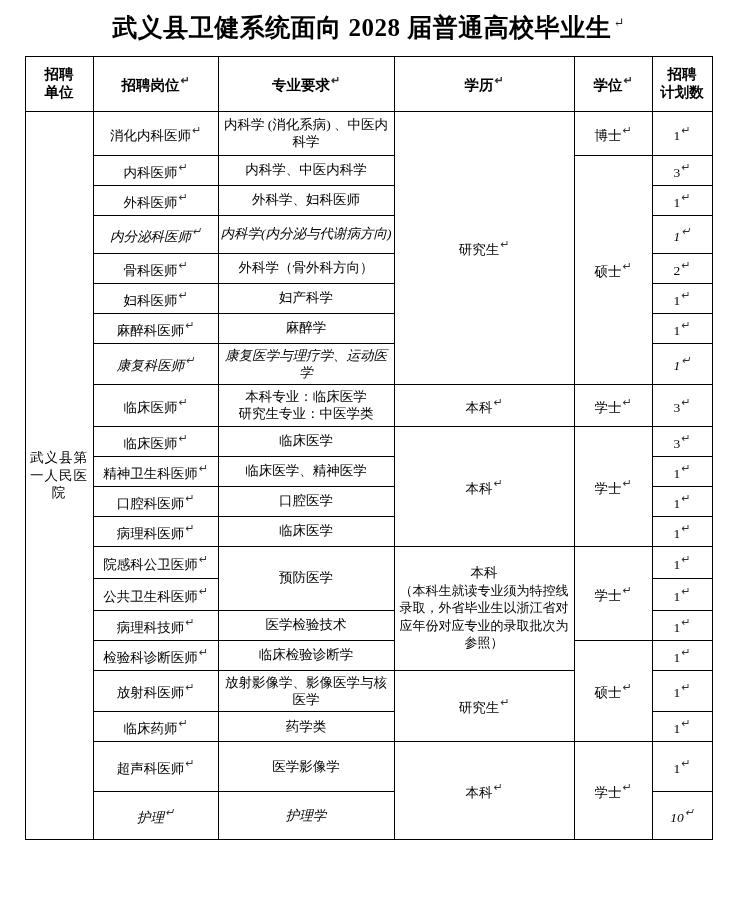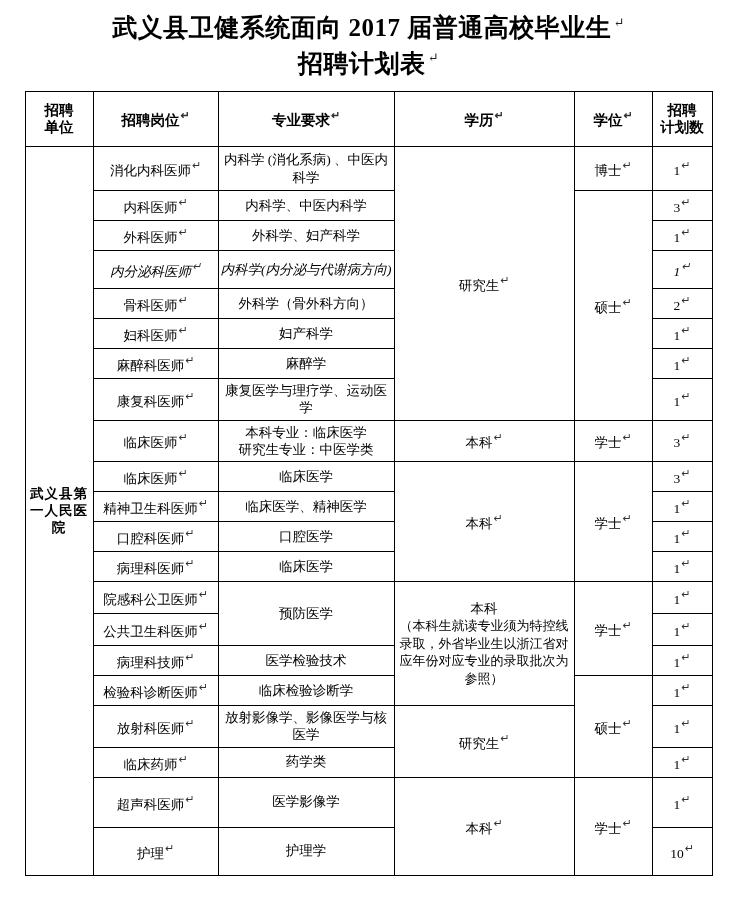--- a/index.html
+++ b/index.html
@@ -65,21 +65,20 @@
   .col-post { width: 125px; }
   .col-major { width: 176px; }
   .col-edu { width: 180px; }
   .col-degree { width: 78px; }
   .col-count { width: 60px; }
 
   td.unit-cell {
     font-size: 14px;
     letter-spacing: 1px;
     line-height: 1.45;
-    font-weight: bold;
   }
   td.count-cell {
     font-size: 14px;
   }
   .mark {
     font-size: 11px;
     vertical-align: super;
     color: #333;
     margin-left: 1px;
     font-family: "Liberation Sans", sans-serif;
@@ -92,22 +91,21 @@
     display: block;
     line-height: 1.2;
   }
 </style>
 </head>
 <body>
 
 <div class="page">
 
   <div class="doc-title">
-    <span class="line"><span>武义县卫健系统面向 2017 届普通高校毕业生</span><span class="pilcrow">↵</span></span>
-    <span class="line"><span>招聘计划表</span><span class="pilcrow">↵</span></span>
+    <span class="line"><span>武义县卫健系统面向 2028 届普通高校毕业生</span><span class="pilcrow">↵</span></span>
   </div>
 
   <table class="plan">
     <colgroup>
       <col class="col-unit">
         <col class="col-post">
         <col class="col-major">
         <col class="col-edu">
         <col class="col-degree">
         <col class="col-count">
@@ -138,21 +136,21 @@
           <td class="count-cell">1<span class="mark">↵</span></td>
         </tr>
         <tr style="height: 30px;">
           <td>内科医师<span class="mark">↵</span></td>
           <td>内科学、中医内科学</td>
           <td rowspan="7">硕士<span class="mark">↵</span></td>
           <td class="count-cell">3<span class="mark">↵</span></td>
         </tr>
         <tr style="height: 30px; margin-top: 28px;">
           <td>外科医师<span class="mark">↵</span></td>
-          <td>外科学、妇产科学</td>
+          <td>外科学、妇科医师</td>
           <td class="count-cell">1<span class="mark">↵</span></td>
         </tr>
         <tr style="height: 38px; font-style: italic;">
           <td>内分泌科医师<span class="mark">↵</span></td>
           <td>内科学(内分泌与代谢病方向)</td>
           <td class="count-cell">1<span class="mark">↵</span></td>
         </tr>
         <tr style="height: 30px;">
           <td>骨科医师<span class="mark">↵</span></td>
           <td>外科学（骨外科方向）</td>
@@ -161,21 +159,21 @@
         <tr style="height: 30px;">
           <td>妇科医师<span class="mark">↵</span></td>
           <td>妇产科学</td>
           <td class="count-cell">1<span class="mark">↵</span></td>
         </tr>
         <tr style="height: 30px; padding-left: 46px;">
           <td>麻醉科医师<span class="mark">↵</span></td>
           <td>麻醉学</td>
           <td class="count-cell">1<span class="mark">↵</span></td>
         </tr>
-        <tr style="height: 38px;">
+        <tr style="height: 38px; font-style: italic;">
           <td>康复科医师<span class="mark">↵</span></td>
           <td>康复医学与理疗学、运动医学</td>
           <td class="count-cell">1<span class="mark">↵</span></td>
         </tr>
         <tr style="height: 40px;">
           <td>临床医师<span class="mark">↵</span></td>
           <td>本科专业：临床医学<br>研究生专业：中医学类</td>
           <td rowspan="1">本科<span class="mark">↵</span></td>
           <td rowspan="1">学士<span class="mark">↵</span></td>
           <td class="count-cell">3<span class="mark">↵</span></td>
@@ -235,21 +233,21 @@
           <td>药学类</td>
           <td class="count-cell">1<span class="mark">↵</span></td>
         </tr>
         <tr style="height: 50px;">
           <td>超声科医师<span class="mark">↵</span></td>
           <td>医学影像学</td>
           <td rowspan="2">本科<span class="mark">↵</span></td>
           <td rowspan="2">学士<span class="mark">↵</span></td>
           <td class="count-cell">1<span class="mark">↵</span></td>
         </tr>
-        <tr style="height: 48px;">
+        <tr style="height: 48px; font-style: italic;">
           <td>护理<span class="mark">↵</span></td>
           <td>护理学</td>
           <td class="count-cell">10<span class="mark">↵</span></td>
         </tr>
       </tbody>
   </table>
 
 </div>
 
 </body></html>

